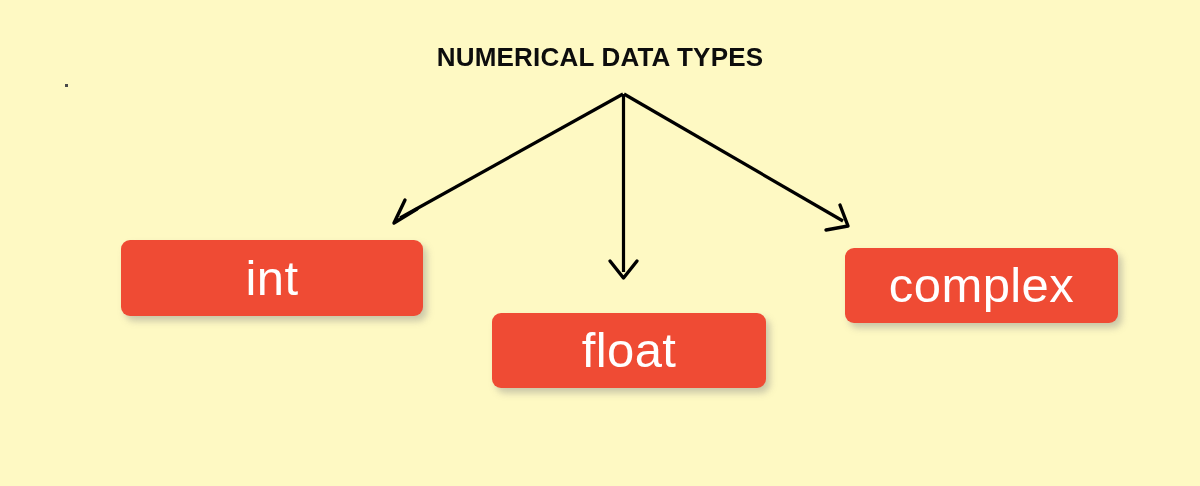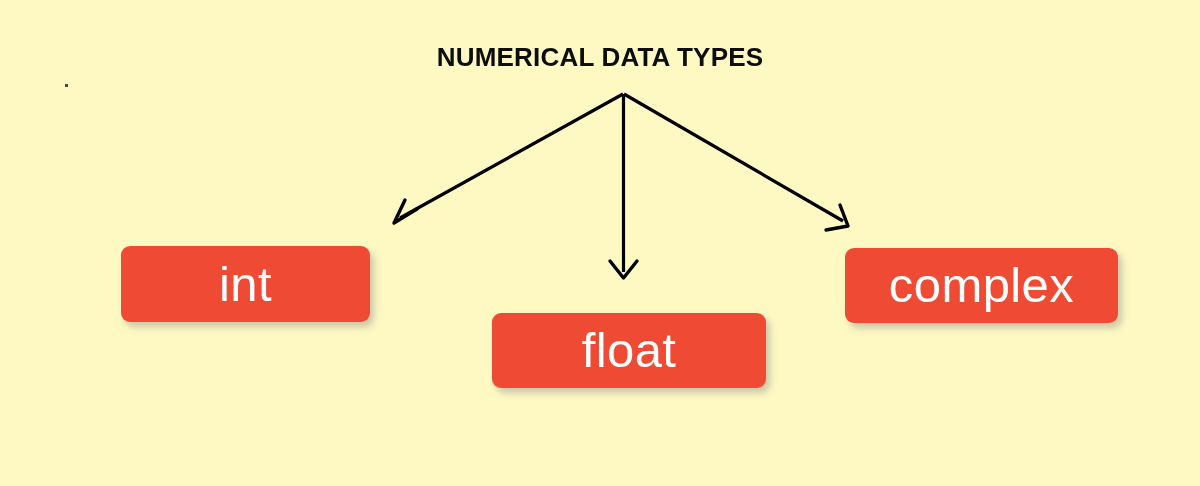--- a/index.html
+++ b/index.html
@@ -48,21 +48,21 @@
   }
   .node-label {
     font-family: "Liberation Sans", sans-serif;
     font-weight: 300;
     font-size: 49px;
     line-height: 1;
     color: #ffffff;
     white-space: nowrap;
     letter-spacing: 0.4px;
   }
-  #box-int   { left: 121px; top: 246px; width: 249px; height: 76px; }
+  #box-int   { left: 121px; top: 240px; width: 302px; height: 76px; }
   #box-float { left: 492px; top: 313px; width: 274px; height: 75px; }
   #box-complex { left: 845px; top: 248px; width: 273px; height: 75px; }
   #speck {
     position: absolute;
     left: 65px;
     top: 84px;
     width: 3px;
     height: 3px;
     background: #4a4a4a;
   }

